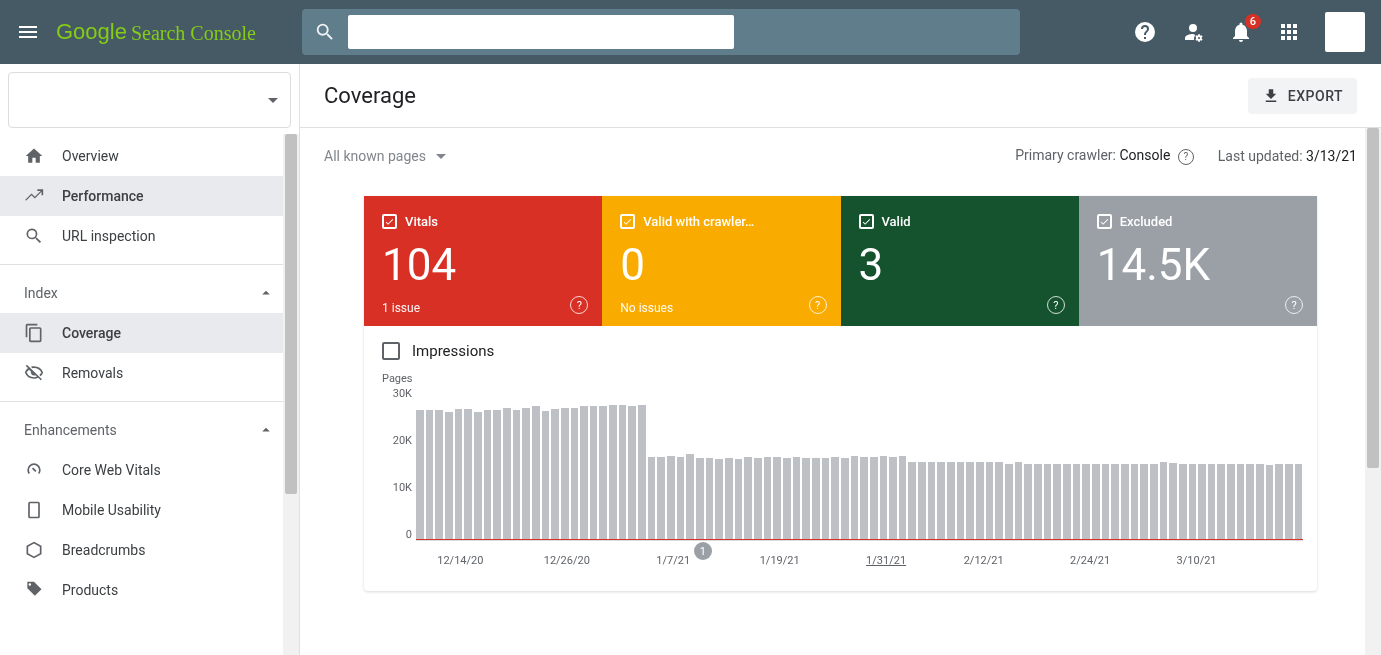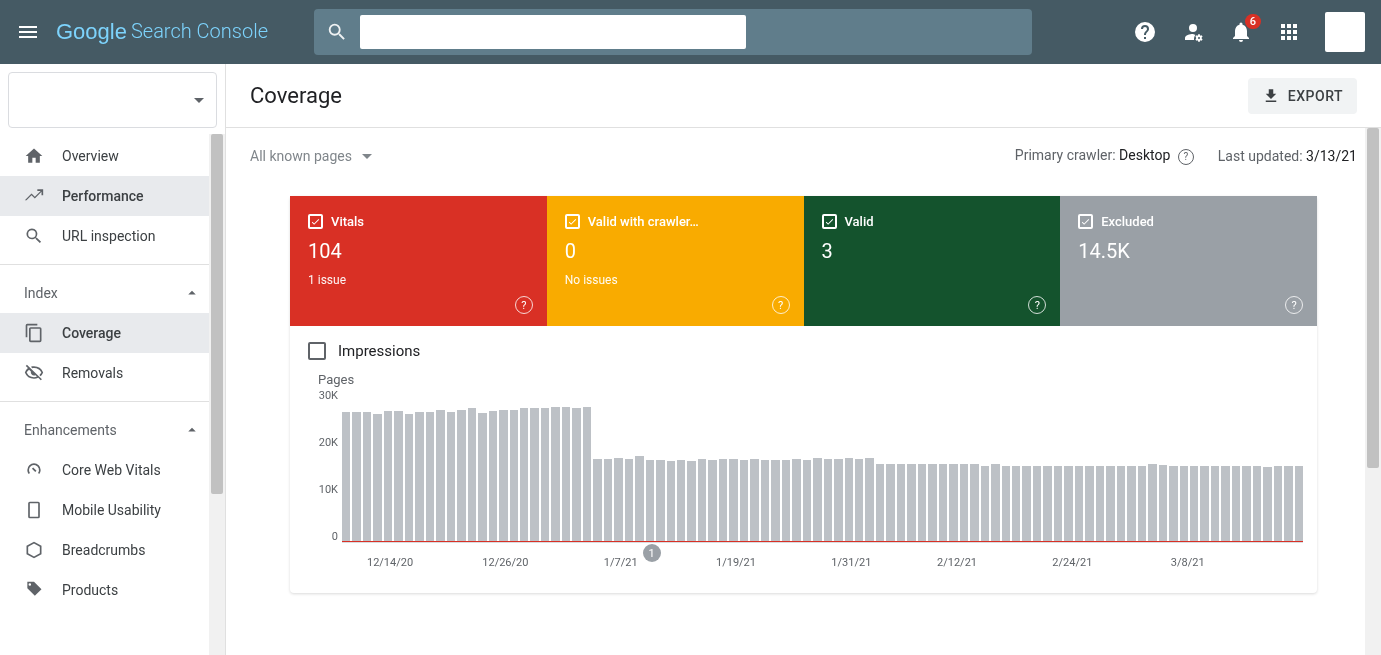--- a/index.html
+++ b/index.html
@@ -1,32 +1,32 @@
 <!DOCTYPE html>
 <html><head>
 <meta charset="utf-8">
 <style>
 * { box-sizing: border-box; margin: 0; padding: 0; }
 body { font-family: Roboto, Arial, sans-serif; background: #fff; width:1381px; height:655px; overflow:hidden; color:#202124;}
 .topbar { height:64px; background:#455a64; display:flex; align-items:center; padding:0 16px; gap:16px;}
 .hamburger { width:24px; height:24px; color:#fff; cursor:pointer; display:flex; align-items:center; justify-content:center;}
 .hamburger svg { fill:#fff; }
-.logo { display:flex; align-items:flex-start; color:#7dd3fc; font-size:20px; font-weight:400; gap:4px;}
+.logo { display:flex; align-items:flex-end; color:#84cc16; font-size:20px; font-weight:400; gap:4px;}
 .logo .g { font-family:'Product Sans',Arial; font-size:22px; }
-.logo .sc { font-size:20px; font-weight:300; }
+.logo .sc { font-size:20px; font-weight:300;font-family:Liberation Serif, serif; }
 .searchbar { flex:1; max-width:718px; height:46px; background:#607d8b; border-radius:4px; display:flex; align-items:center; padding:0 12px; gap:12px; margin-left:30px;}
 .searchbar svg { fill:#fff; width:22px; height:22px; opacity:.9;}
 .searchbar .input-box { flex:0 0 386px; height:34px; background:#fff; border-radius:2px;}
 .top-icons { margin-left:auto; display:flex; align-items:center; gap:24px; color:#fff;}
 .icon-btn { width:24px; height:24px; position:relative; cursor:pointer; display:flex; align-items:center; justify-content:center;}
 .icon-btn svg { fill:#fff; width:24px; height:24px;}
 .badge { position:absolute; top:-6px; right:-8px; background:#d93025; color:#fff; font-size:11px; border-radius:8px; padding:1px 5px; font-weight:500;}
 .avatar { width:40px; height:40px; background:#fff; border-radius:2px;}
 .body { display:flex; height:calc(655px - 64px);}
-.sidebar { width:226px; border-right:1px solid #e0e0e0; display:flex; flex-direction:column; overflow:hidden; position:relative;}
+.sidebar { width:300px; border-right:1px solid #e0e0e0; display:flex; flex-direction:column; overflow:hidden; position:relative;}
 .property-sel { height:56px; margin:8px 8px 0 8px; border:1px solid #dadce0; border-radius:4px; display:flex; align-items:center; padding:0 12px; justify-content:space-between; cursor:pointer;}
 .property-sel .arrow { width:0; height:0; border-left:5px solid transparent; border-right:5px solid transparent; border-top:5px solid #5f6368;}
 .nav { padding:8px 0 8px 0; overflow-y:auto;}
 .nav-item { height:40px; display:flex; align-items:center; padding:0 24px; gap:18px; font-size:14px; color:#3c4043; cursor:pointer;}
 .nav-item.active { background:#e8eaed; font-weight:500;}
 .nav-item svg { width:20px; height:20px; fill:#5f6368;}
 .nav-section { height:40px; display:flex; align-items:center; padding:0 24px; font-size:14px; color:#5f6368; justify-content:space-between; cursor:pointer;}
 .nav-section svg { width:18px; height:18px; fill:#5f6368;}
 .nav-divider { height:1px; background:#e0e0e0; margin:8px 0;}
 .sidebar-scrollbar { position:absolute; right:0; top:70px; bottom:0; width:16px; background:#f1f1f1;}
@@ -46,28 +46,28 @@
 .card { margin:12px 40px 0 40px; background:#fff; border-radius:4px; box-shadow:0 1px 3px rgba(0,0,0,.15); overflow:visible;}
 .tabs { display:flex; height:130px;}
 .tab { flex:1; padding:18px 18px 14px 18px; color:#fff; position:relative; cursor:pointer;}
 .tab.error { background:#d93025;}
 .tab.warn { background:#f9ab00;}
 .tab.valid { background:#14532d;}
 .tab.excl { background:#9aa0a6;}
 .tab-header { display:flex; align-items:center; gap:8px; font-size:13px; font-weight:500;}
 .checkbox { width:15px; height:15px; border:2px solid #fff; border-radius:2px; display:flex; align-items:center; justify-content:center;}
 .checkbox svg { width:11px; height:11px; fill:#fff;}
-.tab-value { font-size:20px; font-weight:400; margin-top:10px;}
+.tab-value { font-size:44px; font-weight:400; margin-top:10px;}
 .tab-sub { font-size:12px; margin-top:10px; opacity:.95;}
 .tab-help { position:absolute; right:14px; bottom:12px; width:18px; height:18px; border:1.5px solid rgba(255,255,255,.8); border-radius:50%; display:flex; align-items:center; justify-content:center; font-size:11px;}
 .impressions-row { padding:16px 18px 8px 18px; display:flex; align-items:center; gap:12px;}
 .impressions-check { width:18px; height:18px; border:2px solid #5f6368; border-radius:2px;}
 .impressions-label { font-size:15px; color:#202124;}
 .chart-wrap { padding:4px 14px 24px 14px;}
-.chart-ylabel { font-size:13px; color:#5f6368; margin-left:14px;}
+.chart-ylabel { font-size:11px; color:#5f6368; margin-left:4px;}
 .chart { position:relative; height:180px; margin-top:2px;}
 .y-axis { position:absolute; left:0; top:0; bottom:26px; width:34px; display:flex; flex-direction:column; justify-content:space-between; align-items:flex-end; font-size:11px; color:#5f6368;}
 .plot { position:absolute; left:38px; right:0; top:0; bottom:26px; border-bottom:1px solid #dadce0;}
 .bars { display:flex; align-items:flex-end; height:100%; gap:2px;}
 .bar { flex:1; background:#bdc1c6; }
 .baseline { position:absolute; left:0; right:0; bottom:0; height:1px; background:#d93025;}
 .x-axis { position:absolute; left:38px; right:0; bottom:0; height:22px; font-size:11px; color:#5f6368;}
 .x-tick { position:absolute; transform:translateX(-50%); bottom:0;}
 .marker { position:absolute; width:18px; height:18px; background:#9aa0a6; border-radius:50%; color:#fff; font-size:11px; display:flex; align-items:center; justify-content:center; transform:translate(-50%,-50%);}
 .main-scrollbar { position:absolute; right:0; top:64px; bottom:0; width:16px; background:#f1f1f1;}
@@ -210,21 +210,21 @@
       </div>
     </div>
     <div class="content">
       <div class="filters-row">
         <div class="dropdown">
           <span>All known pages</span>
           <span class="arrow"></span>
         </div>
         <div class="meta">
           <span>
-            <span>Primary crawler: </span><span class="dark">Desktop</span>
+            <span>Primary crawler: </span><span class="dark">Console</span>
             <span class="help-circle">?</span>
           </span>
           <span>
             <span>Last updated: </span><span class="dark">3/13/21</span>
           </span>
         </div>
       </div>
 
       <div class="card">
         <div class="tabs">
@@ -389,24 +389,24 @@
                   <div class="bar" style="height: 49.6667%;"></div>
                   <div class="bar" style="height: 49.6667%;"></div>
                 </div>
               <div class="baseline"></div>
             </div>
             <div class="x-axis" id="x-axis">
                 <span class="x-tick" style="left: 5%;">12/14/20</span>
                 <span class="x-tick" style="left: 17%;">12/26/20</span>
                 <span class="x-tick" style="left: 29%; text-align: right;">1/7/21</span>
                 <span class="x-tick" style="left: 41%;">1/19/21</span>
-                <span class="x-tick" style="left: 53%;">1/31/21</span>
+                <span class="x-tick" style="left: 53%; text-decoration: underline;">1/31/21</span>
                 <span class="x-tick" style="left: 64%;">2/12/21</span>
                 <span class="x-tick" style="left: 76%;">2/24/21</span>
-                <span class="x-tick" style="left: 88%;">3/8/21</span>
+                <span class="x-tick" style="left: 88%;">3/10/21</span>
               </div>
             <div class="marker" id="marker" style="left: calc(31% + 38px); top: calc(100% - 16px);">1</div>
           </div>
         </div>
       </div>
     </div>
     <div class="main-scrollbar">
         <div class="main-scrollbar-thumb"></div>
       </div>
   </div>

